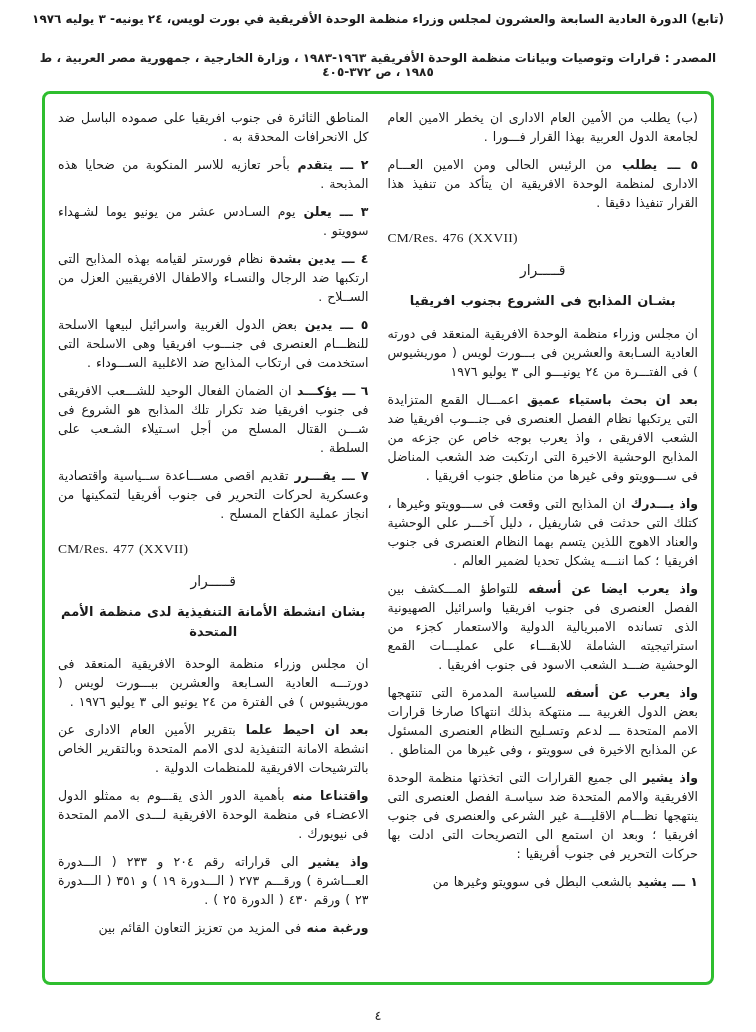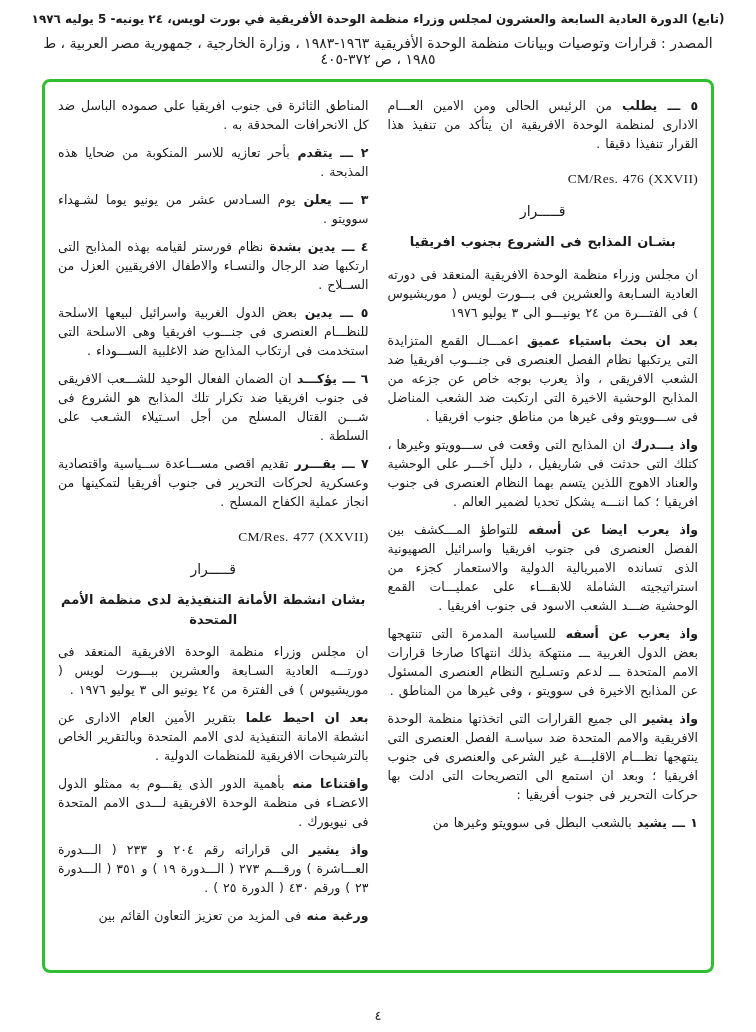--- a/index.html
+++ b/index.html
@@ -8,21 +8,21 @@
     background:#ffffff;
     color:#1b1b1b;
     font-family:"DejaVu Sans", sans-serif;
     position:relative;
     overflow:hidden;
   }
   .page { width:756px; height:1032px; padding-top:12px; position:relative; }
 
   .page-header { text-align:center; direction:rtl; padding:0 30px; }
   .doc-title { font-size:12px; font-weight:bold; line-height:1.3; }
-  .doc-source { font-size:14px; font-weight:normal; margin-top:7px; color:#222; }
+  .doc-source { font-size:12px; font-weight:bold; margin-top:23px; color:#222; }
 
   .content-box {
     border:3px solid #2fbe2f;
     border-radius:8px;
     margin:12px 42px 0 42px;
     padding:14px 13px 10px 13px;
     height:894px;
     overflow:hidden;
     background:#ffffff;
   }
@@ -38,21 +38,21 @@
     direction:rtl;
     text-align:justify;
     font-size:12.5px;
     line-height:1.52;
     margin-bottom:9px;
     word-spacing:1px;
   }
   .para b { font-weight:bold; }
   .para.res {
     direction:ltr;
-    text-align:right;
+    text-align:left;
     font-family:"Liberation Serif","DejaVu Serif",serif;
     font-size:13.5px;
     letter-spacing:0.3px;
     margin:16px 0 12px 0;
   }
   .para.heading {
     text-align:center;
     font-weight:normal;
     font-size:14px;
     margin:6px 0 10px 0;
@@ -72,27 +72,28 @@
     text-align:center;
   }
   .page-number { font-size:13px; color:#1b1b1b; }
 </style>
 </head>
 <body>
 
 <div class="page">
 
   <header class="page-header">
-    <div class="doc-title">(تابع) الدورة العادية السابعة والعشرون لمجلس وزراء منظمة الوحدة الأفريقية في بورت لويس، ٢٤ يونيه- 5 يوليه ١٩٧٦</div>
+    <div class="doc-title">(تابع) الدورة العادية السابعة والعشرون لمجلس وزراء منظمة الوحدة الأفريقية في بورت لويس، ٢٤ يونيه- ٣ يوليه ١٩٧٦</div>
     <div class="doc-source">المصدر : قرارات وتوصيات وبيانات منظمة الوحدة الأفريقية ١٩٦٣-١٩٨٣ ، وزارة الخارجية ، جمهورية مصر العربية ، ط ١٩٨٥ ، ص ٣٧٢-٤٠٥</div>
   </header>
 
   <div class="content-box">
     <div class="columns">
       <div class="column" id="col-right">
+          <div class="para body">(ب) يطلب من الأمين العام الادارى ان يخطر الامين العام لجامعة الدول العربية بهذا القرار فـــورا .</div>
           <div class="para body"><b>٥ ـــ يطلب </b>من الرئيس الحالى ومن الامين العـــام الادارى لمنظمة الوحدة الافريقية ان يتأكد من تنفيذ هذا القرار تنفيذا دقيقا .</div>
           <div class="para res">CM/Res. 476 (XXVII)</div>
           <div class="para heading">قـــــرار</div>
           <div class="para subheading">بشـان المذابح فى الشروع بجنوب افريقيا</div>
           <div class="para body">ان مجلس وزراء منظمة الوحدة الافريقية المنعقد فى دورته العادية السـابعة والعشرين فى بـــورت لويس ( موريشيوس ) فى الفتـــرة من ٢٤ يونيـــو الى ٣ يوليو ١٩٧٦</div>
           <div class="para body"><b>بعد ان بحث باستياء عميق </b>اعمـــال القمع المتزايدة التى يرتكبها نظام الفصل العنصرى فى جنـــوب افريقيا ضد الشعب الافريقى ، واذ يعرب بوجه خاص عن جزعه من المذابح الوحشية الاخيرة التى ارتكبت ضد الشعب المناضل فى ســـوويتو وفى غيرها من مناطق جنوب افريقيا .</div>
           <div class="para body"><b>واذ يـــدرك </b>ان المذابح التى وقعت فى ســـوويتو وغيرها ، كتلك التى حدثت فى شاريفيل ، دليل آخـــر على الوحشية والعناد الاهوج اللذين يتسم بهما النظام العنصرى فى جنوب افريقيا ؛ كما اننـــه يشكل تحديا لضمير العالم .</div>
           <div class="para body"><b>واذ يعرب ايضا عن أسفه </b>للتواطؤ المـــكشف بين الفصل العنصرى فى جنوب افريقيا واسرائيل الصهيونية الذى تسانده الامبريالية الدولية والاستعمار كجزء من استراتيجيته الشاملة للابقـــاء على عمليـــات القمع الوحشية ضـــد الشعب الاسود فى جنوب افريقيا .</div>
           <div class="para body"><b>واذ يعرب عن أسفه </b>للسياسة المدمرة التى تنتهجها بعض الدول الغربية ـــ منتهكة بذلك انتهاكا صارخا قرارات الامم المتحدة ـــ لدعم وتسـليح النظام العنصرى المسئول عن المذابح الاخيرة فى سوويتو ، وفى غيرها من المناطق .</div>
           <div class="para body"><b>واذ يشير </b>الى جميع القرارات التى اتخذتها منظمة الوحدة الافريقية والامم المتحدة ضد سياسـة الفصل العنصرى التى ينتهجها نظـــام الاقليـــة غير الشرعى والعنصرى فى جنوب افريقيا ؛ وبعد ان استمع الى التصريحات التى ادلت بها حركات التحرير فى جنوب أفريقيا :</div>

